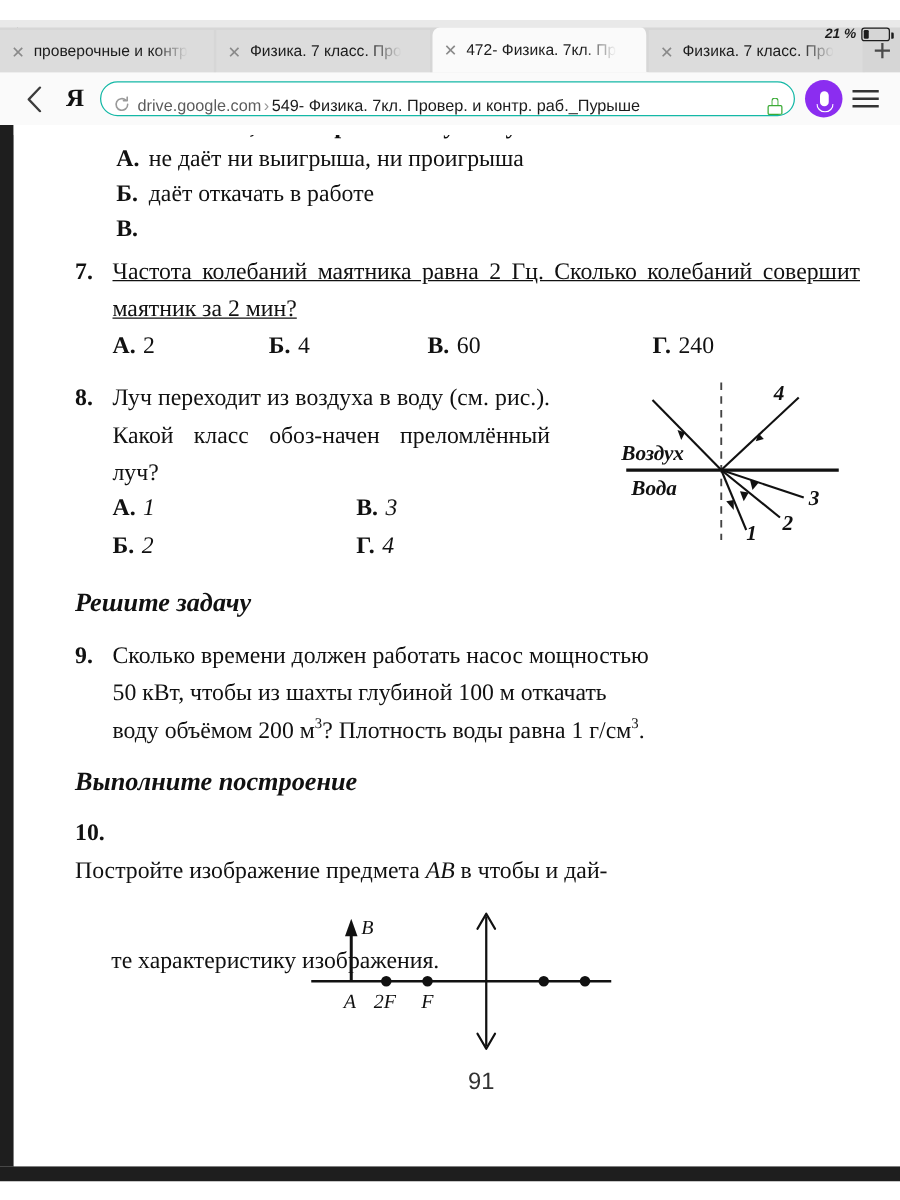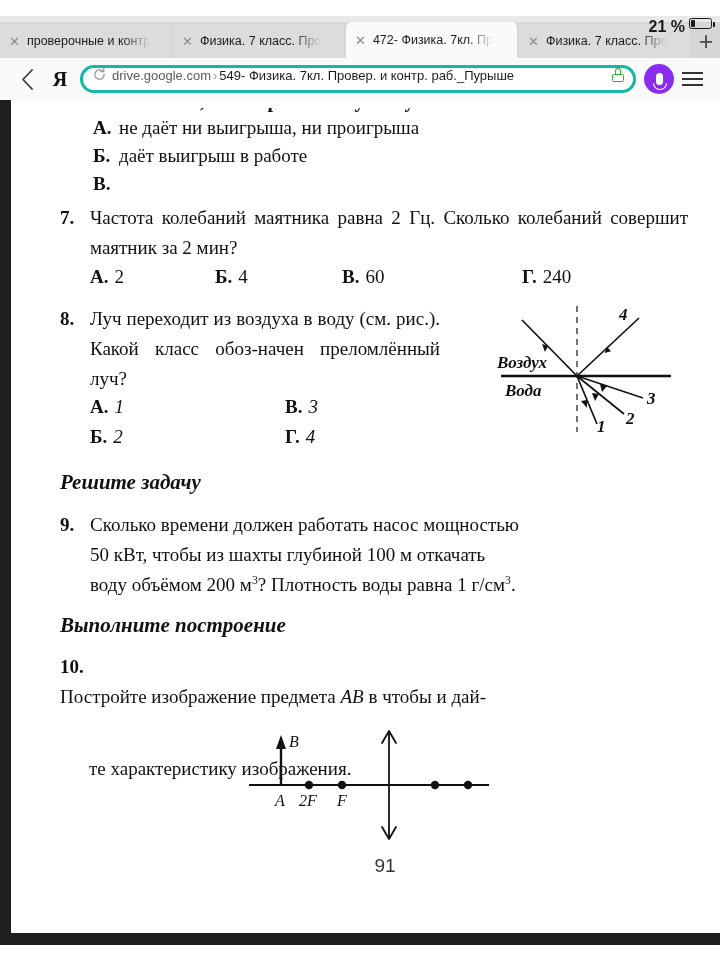--- a/index.html
+++ b/index.html
@@ -42,23 +42,24 @@
   }
   .sb-clock {
     position: absolute; left: 0; right: 0;
     text-align: right;
     font-weight: bold;
     font-size: 11px;
     pointer-events: none;
   }
   .sb-right {
     margin-left: auto;
-    display: flex; gap: 4px;
-    font-size: 16px; font-weight: bold;
+    display: flex; align-items: center; gap: 4px;
+    font-size: 11px; font-weight: bold;
     z-index: 2;
+    font-style: italic;
   }
   .batt {
     position: relative;
     width: 23px; height: 11px;
     border: 1.3px solid #1c1c1c;
     border-radius: 2.5px;
   }
   .batt::after {
     content: "";
     position: absolute; right: -3.5px; top: 3px;
@@ -147,23 +148,23 @@
     font-size: 20px;
     font-weight: bold;
     font-family: "Liberation Serif", serif;
     flex: 0 0 auto;
     margin-right: 4px;
   }
   .omnibox {
     flex: 1 1 auto;
     height: 28px;
     background: #fff;
-    border: 3px solid #14b8a6;
+    border: 1px solid #14b8a6;
     border-radius: 14px;
-    display: flex; align-items: flex-start;
+    display: flex; align-items: flex-end;
     gap: 6px;
     padding: 0 9px 0 10px;
     overflow: hidden;
     min-width: 0;
   }
   .reload-ic {
     flex: 0 0 auto;
     color: #9a9a9a;
     font-size: 13px;
     line-height: 1;
@@ -402,30 +403,30 @@
       <div class="clipline">боте, если трение отсутствует?</div>
       <div class="clipmask"></div>
 
       <div class="opt-list" style="top:14px; left:82px;">
         <div class="opt-row">
           <span class="ltr">А.</span>
           <span>не даёт ни выигрыша, ни проигрыша</span>
         </div>
         <div class="opt-row">
           <span class="ltr">Б.</span>
-          <span>даёт выигрыш в работе</span>
+          <span>даёт откачать в работе</span>
         </div>
         <div class="opt-row">
           <span class="ltr">В.</span>
         </div>
       </div>
 
       <div class="q" style="top:103px; left:49px; width:628px;">
         <span class="num" style="width:30px;">7.</span>
-        <span class="body jz" style="width:598px;">Частота колебаний маятника равна 2 Гц. Сколько колебаний совершит маятник за 2 мин?</span>
+        <span class="body jz" style="width:598px;text-decoration:underline;">Частота колебаний маятника равна 2 Гц. Сколько колебаний совершит маятник за 2 мин?</span>
       </div>
       <div class="ans-row" style="position:absolute; top:162px; left:79px; width:600px;">
         <span class="cell" style="width:125px;">
           <span class="lbl">А.</span>
           <span class="val">2</span>
         </span>
         <span class="cell" style="width:127px;">
           <span class="lbl">Б.</span>
           <span class="val">4</span>
         </span>

